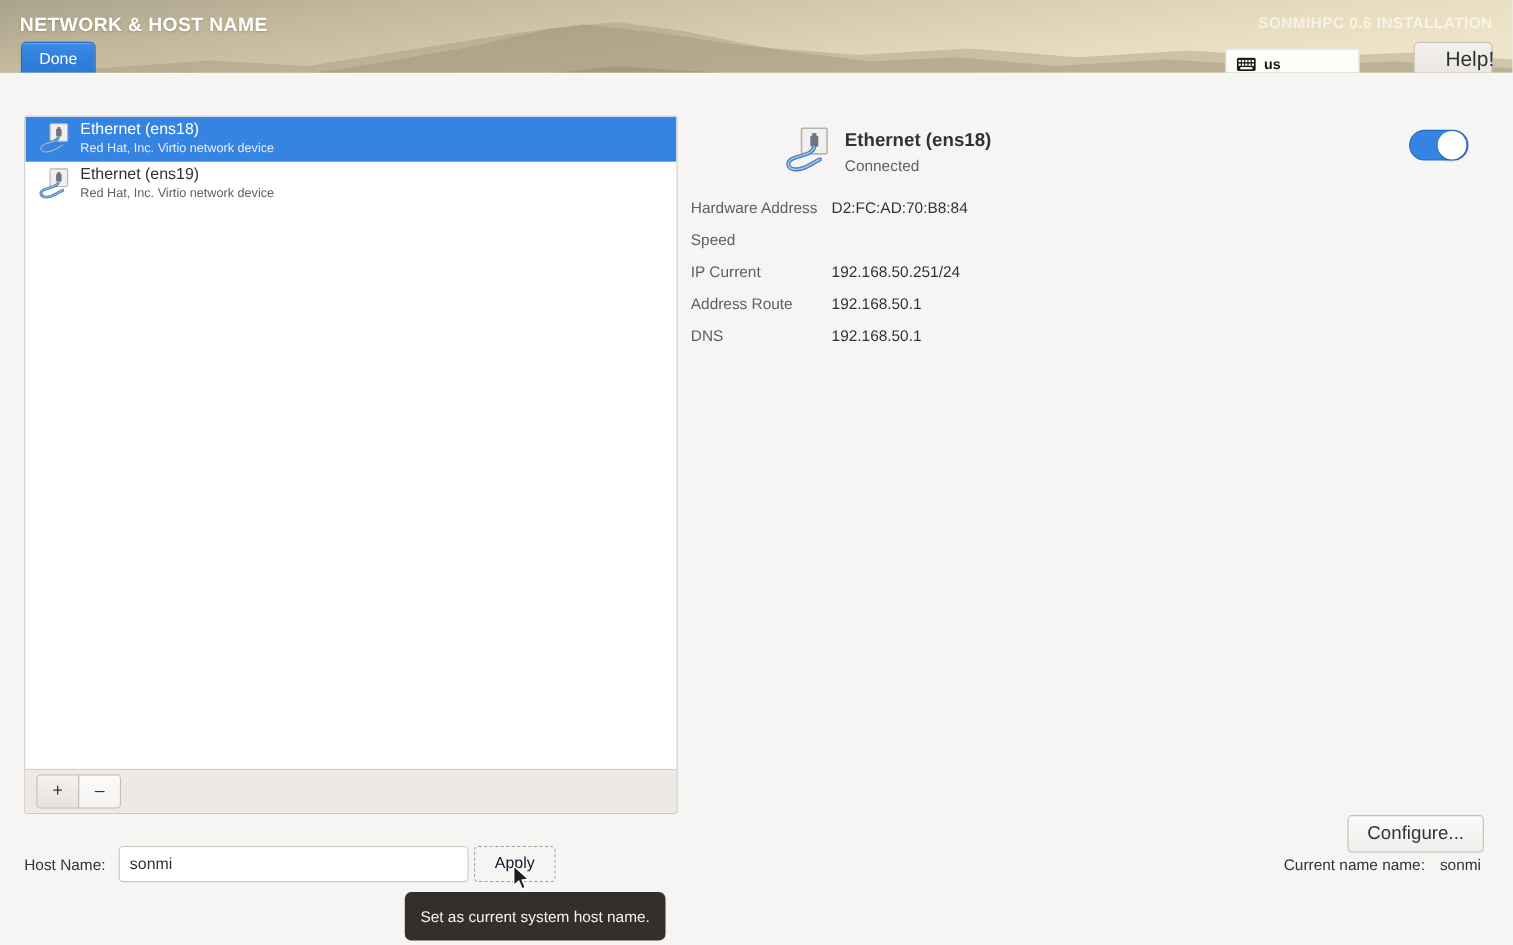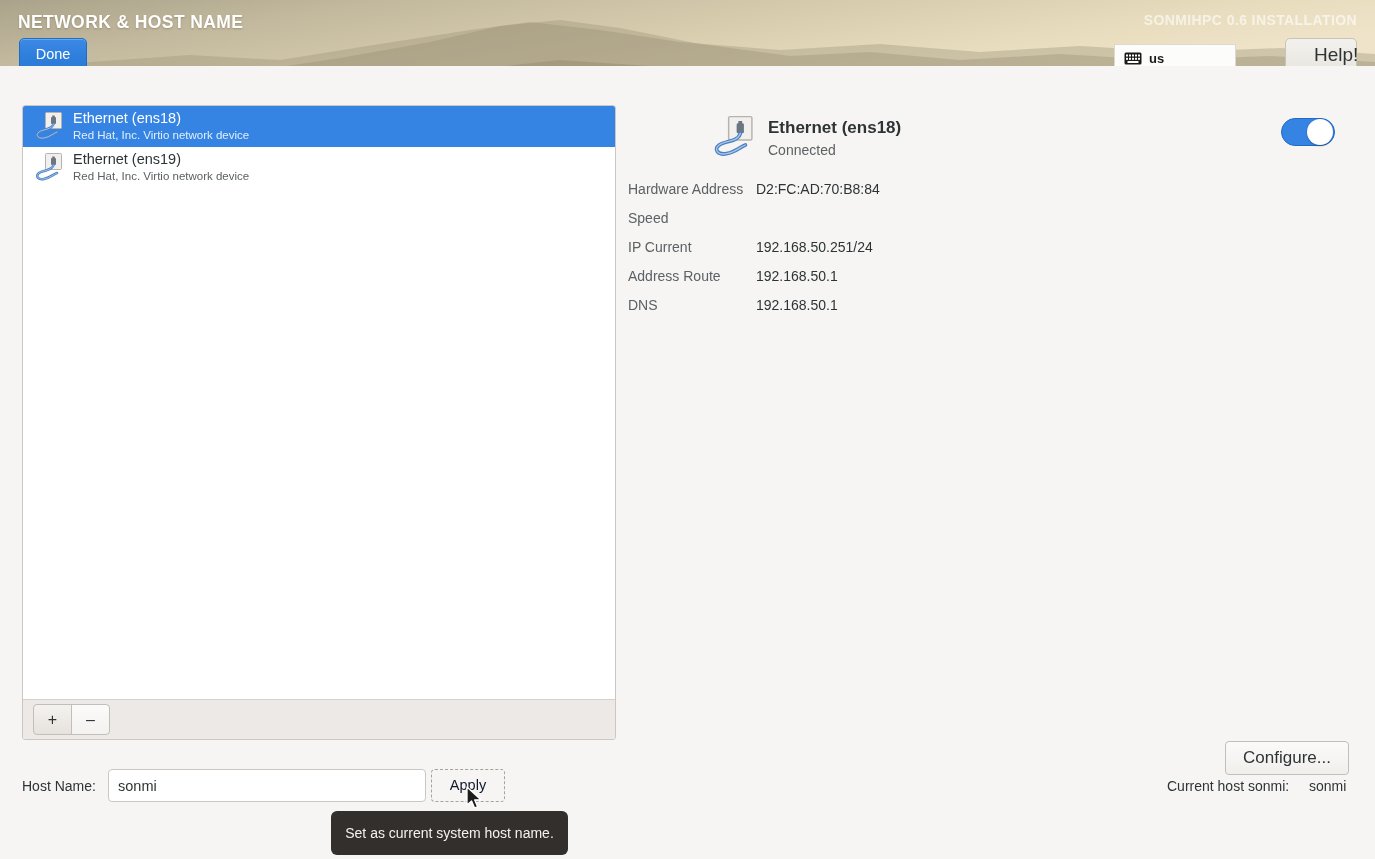--- a/index.html
+++ b/index.html
@@ -280,21 +280,21 @@
   }
   #current-hostname-value {
     position: absolute;
     left: 1309px; top: 778px;
     font-size: 14px;
     color: #2e3436;
   }
 
   #tooltip {
     position: absolute;
-    left: 331px; top: 811px;
+    left: 368px; top: 811px;
     width: 237px; height: 44px;
     background: #332f2d;
     border-radius: 6px;
     color: #f4f2f0;
     font-size: 14px;
     line-height: 44px;
     text-align: center;
   }
 
   #mouse-cursor {
@@ -440,20 +440,20 @@
     </div>
   </div>
 
   <div id="configure-button">Configure...</div>
 </div>
 
 <div id="hostname-label">Host Name:</div>
 <input id="hostname-input" type="text" value="sonmi" style="">
 <div id="apply-button">Apply</div>
 
-<div id="current-hostname-label">Current host sonmi:</div>
+<div id="current-hostname-label">Current name name:</div>
 <div id="current-hostname-value">sonmi</div>
 
 <div id="tooltip">Set as current system host name.</div>
 
 <svg id="mouse-cursor" viewBox="0 0 18 26">
   <path d="M1,1 L1,19 L5.6,14.9 L8.6,22 L11.6,20.7 L8.7,13.9 L14.6,13.6 Z" fill="#1d1d1d" stroke="#ffffff" stroke-width="1.3" stroke-linejoin="round"></path>
 </svg>
 
 </body></html>

